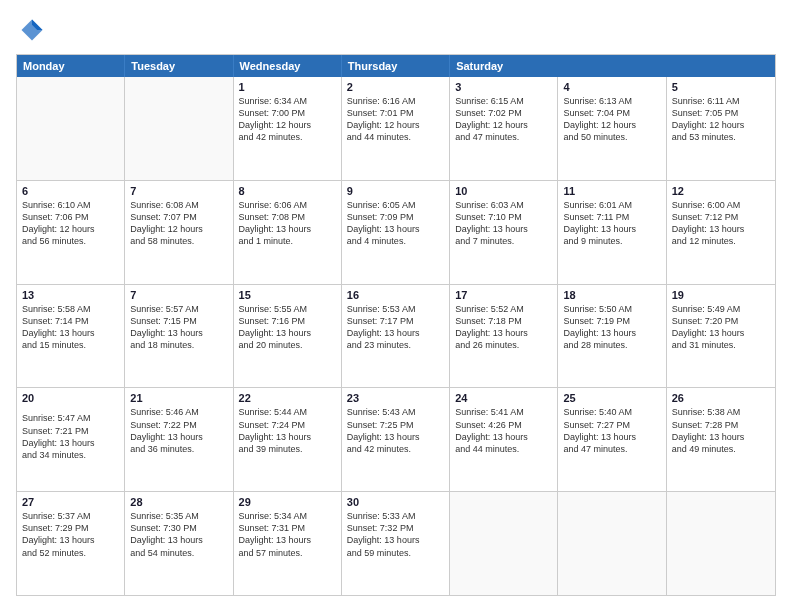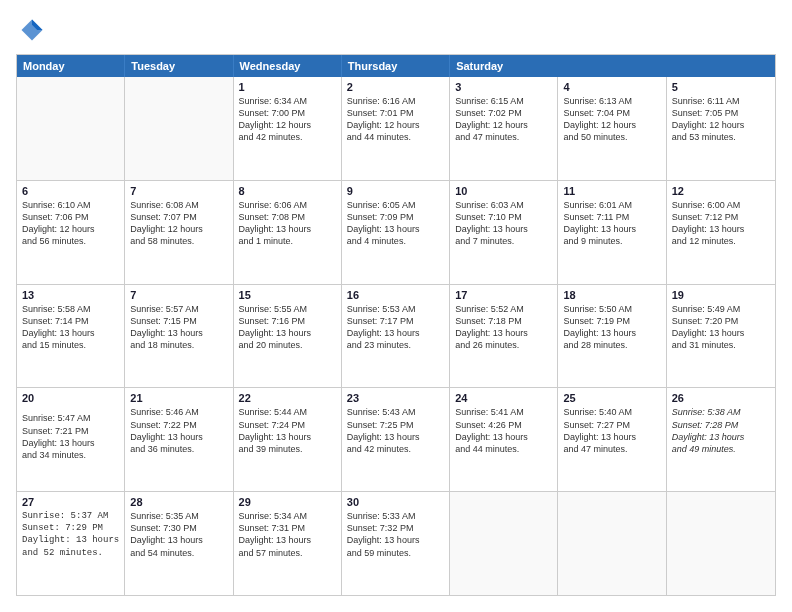--- a/index.html
+++ b/index.html
@@ -314,30 +314,30 @@
           </div>
           <div class="cal-cell">
             <div class="day-num">25</div>
             <div class="day-info" style="white-space: pre-line;">Sunrise: 5:40 AM
 Sunset: 7:27 PM
 Daylight: 13 hours
 and 47 minutes.</div>
           </div>
           <div class="cal-cell">
             <div class="day-num">26</div>
-            <div class="day-info" style="white-space: pre-line; font-style: italic;">Sunrise: 5:38 AM
+            <div class="day-info" style="white-space: pre-line;">Sunrise: 5:38 AM
 Sunset: 7:28 PM
 Daylight: 13 hours
 and 49 minutes.</div>
           </div>
         </div>
         <div class="cal-row">
           <div class="cal-cell">
             <div class="day-num">27</div>
-            <div class="day-info" style="white-space: pre-line; font-family: Liberation Mono, monospace;">Sunrise: 5:37 AM
+            <div class="day-info" style="white-space: pre-line;">Sunrise: 5:37 AM
 Sunset: 7:29 PM
 Daylight: 13 hours
 and 52 minutes.</div>
           </div>
           <div class="cal-cell">
             <div class="day-num">28</div>
             <div class="day-info" style="white-space: pre-line;">Sunrise: 5:35 AM
 Sunset: 7:30 PM
 Daylight: 13 hours
 and 54 minutes.</div>

